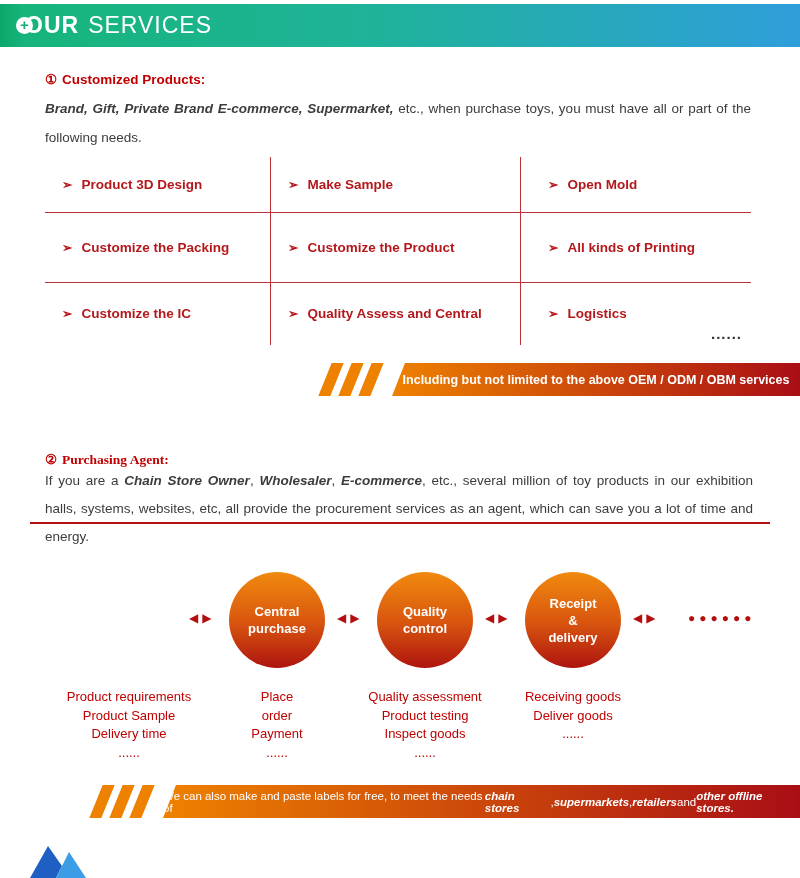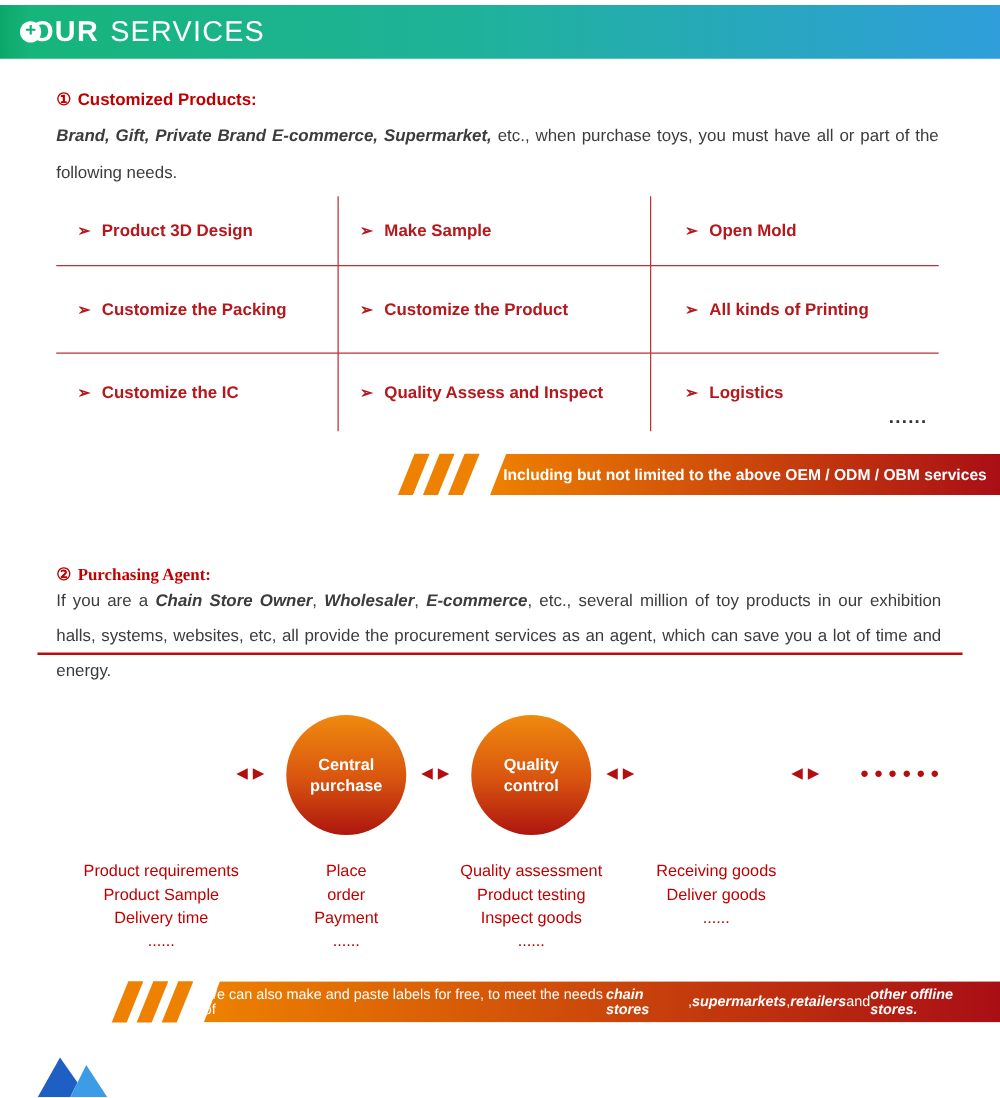--- a/index.html
+++ b/index.html
@@ -122,21 +122,21 @@
       <div class="cell c3">
           <span class="bullet">➢</span>
           <span>All kinds of Printing</span>
         </div>
       <div class="cell c1">
           <span class="bullet">➢</span>
           <span>Customize the IC</span>
         </div>
       <div class="cell c2">
           <span class="bullet">➢</span>
-          <span>Quality Assess and Inspect</span>
+          <span>Quality Assess and Central</span>
         </div>
       <div class="cell c3">
           <span class="bullet">➢</span>
           <span>Logistics</span>
         </div>
     </div>
   </div>
   <div class="grid-ellipsis">......</div>
 
   <div class="banner banner1">
@@ -151,20 +151,23 @@
   </div>
 
   <div class="para para2"><span>If you are a </span><span class="seg-b">Chain Store Owner</span><span>, </span><span class="seg-b">Wholesaler</span><span>, </span><span class="seg-b">E-commerce</span><span>, etc., several million of toy products in our exhibition halls, systems, websites, etc, all provide the procurement services as an agent, which can save you a lot of time and energy.</span></div>
 
   <div class="rule"></div>
 
   <div class="fcircle fc2">Central
 purchase</div>
   <div class="fcircle fc3">Quality
 control</div>
+  <div class="fcircle fc4">Receipt
+&amp;
+delivery</div>
 
   <div class="arrows ar1">
       <span>◀</span>
       <span>▶</span>
     </div>
   <div class="arrows ar2">
       <span>◀</span>
       <span>▶</span>
     </div>
   <div class="arrows ar3">

